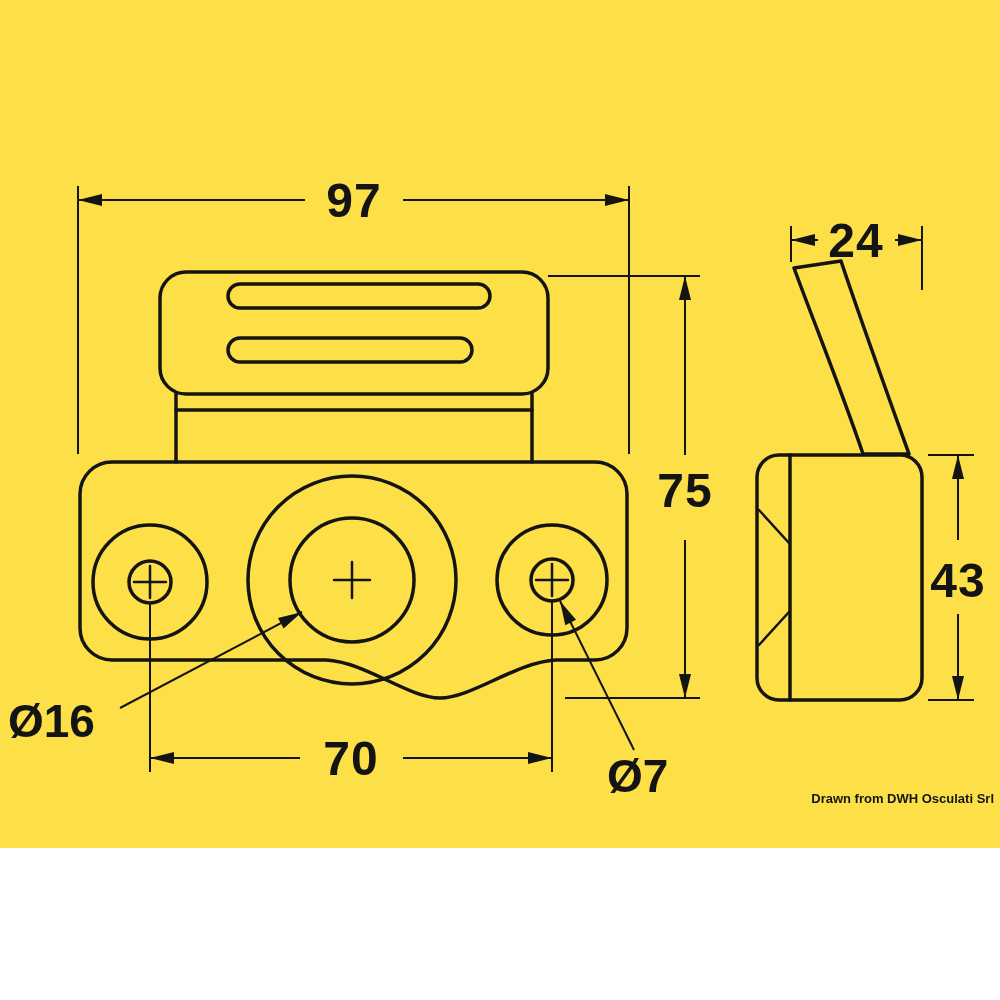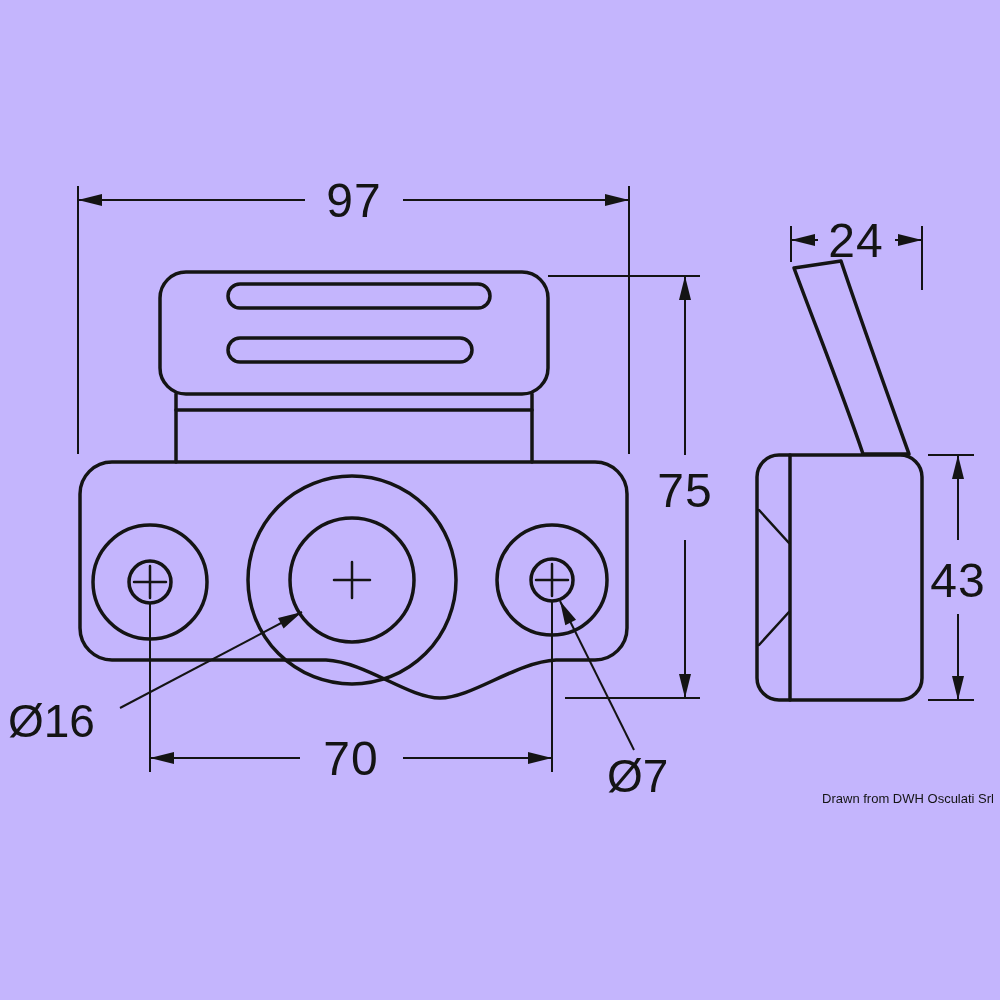--- a/index.html
+++ b/index.html
@@ -3,23 +3,24 @@
 <meta charset="utf-8">
 <style>
   html, body {
     margin: 0;
     padding: 0;
     background: #ffffff;
   }
   .canvas {
     position: relative;
     width: 1000px;
-    height: 1000px;
-    background: #c4b5fd;
+    height: 848px;
+    background: #fde047;
     overflow: hidden;
+    font-weight: bold;
   }
   svg {
     display: block;
   }
   svg text {
     font-family: "Liberation Sans", sans-serif;
     fill: #141414;
   }
   .dim-text {
     font-size: 48px;

